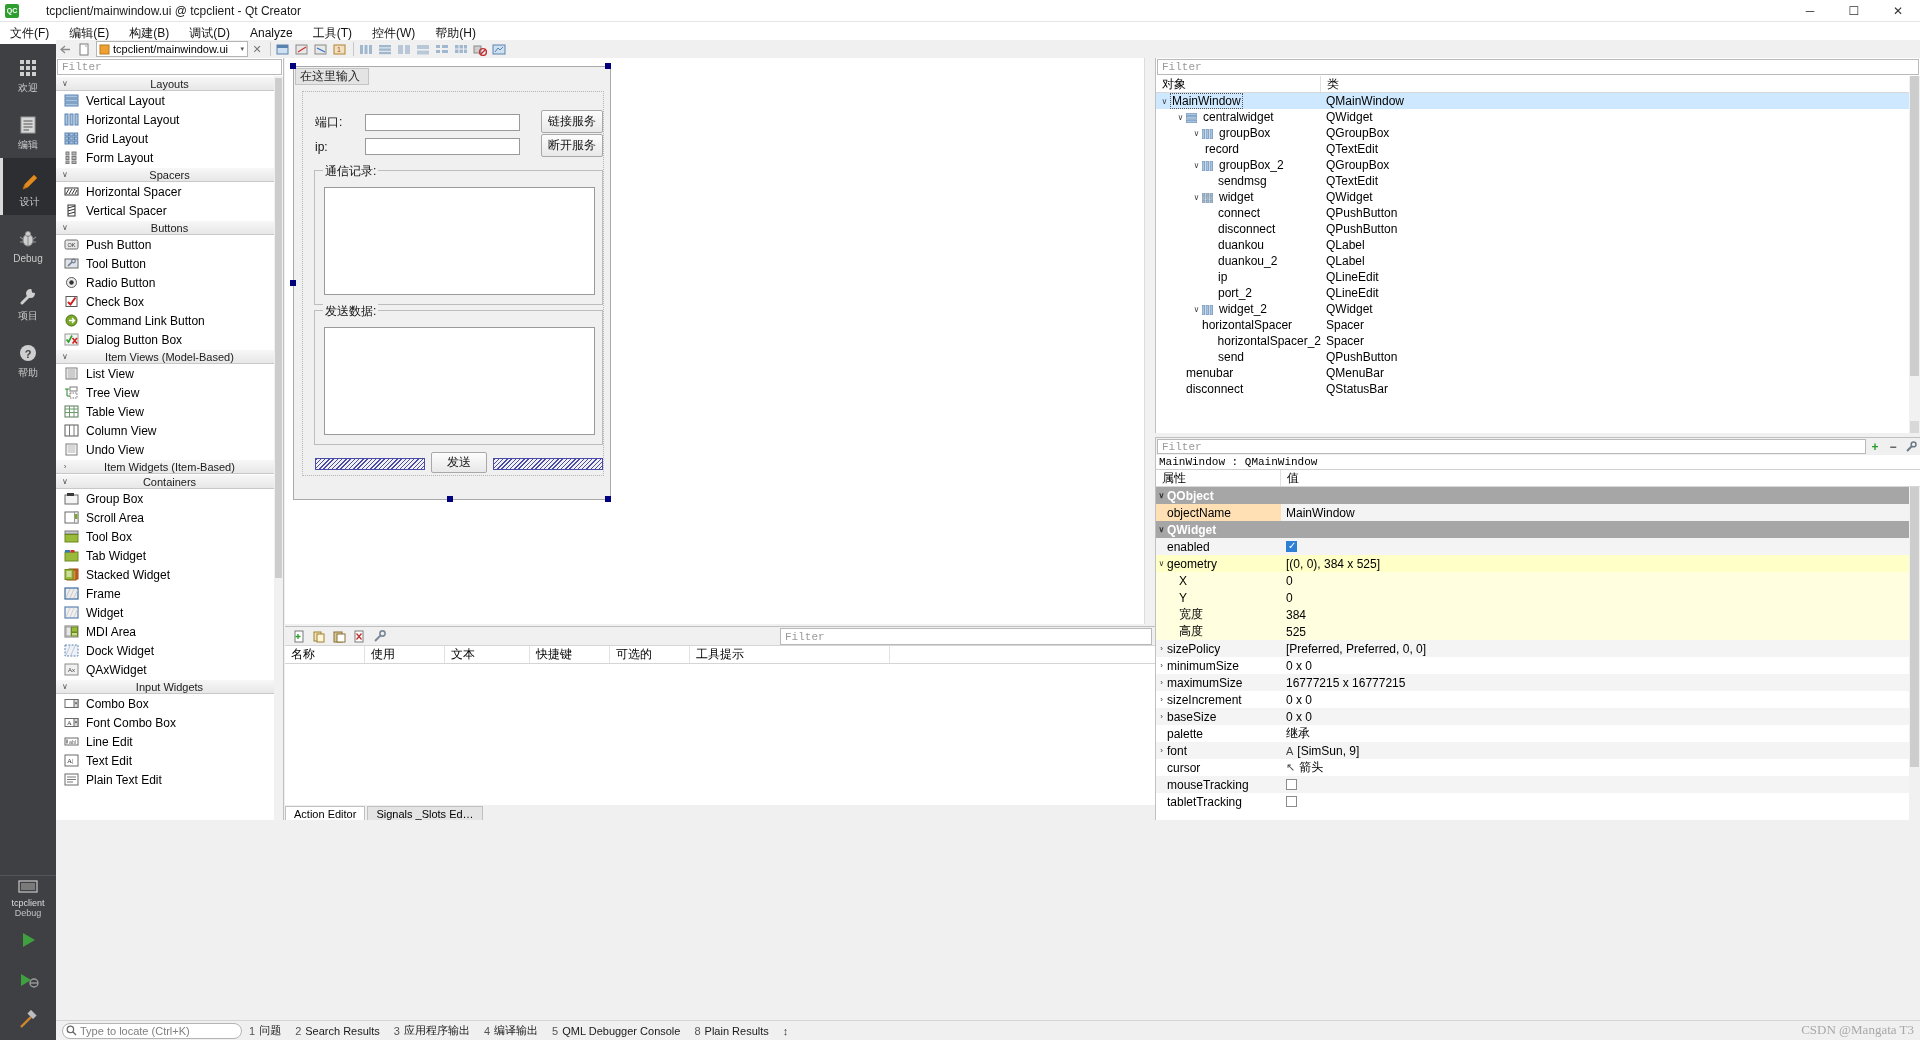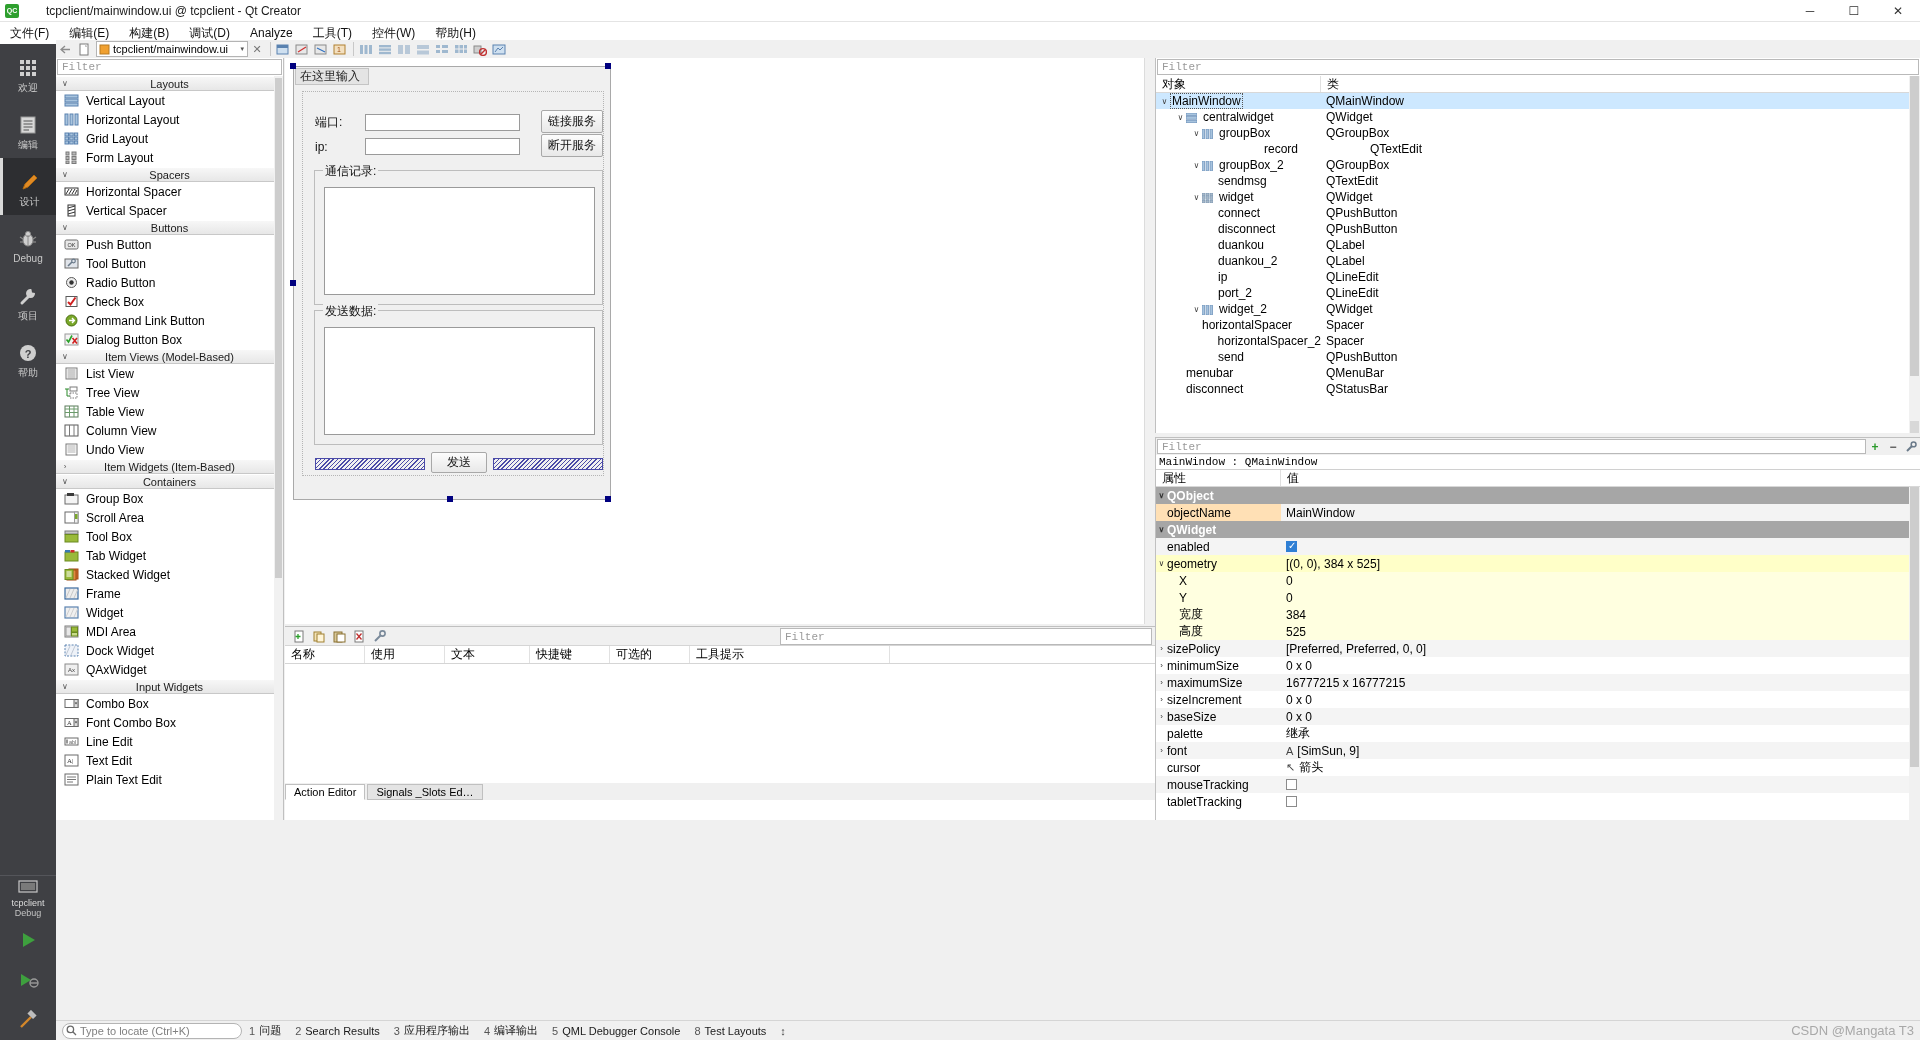--- a/index.html
+++ b/index.html
@@ -170,21 +170,21 @@
     font-family:"Liberation Mono", monospace;
   }
   .ae-head {
     height:18px; display:flex; background:#fff; border-bottom:1px solid #d5d5d5;
     font-size:12px;
   }
   .ae-head .th {
     padding-left:6px; display:flex; align-items:center; border-right:1px solid #e1e1e1;
   }
   .tabstrip {
-    position:absolute; left:285px; top:783px; width:870px; height:17px;
+    position:absolute; left:285px; top:805px; width:870px; height:17px;
     display:flex; align-items:flex-end; background:#f0f0f0;
   }
   .tab {
     height:16px; padding:0 8px; font-size:11px; display:flex; align-items:center;
     border:1px solid #c0c0c0; background:#e4e4e4; margin-right:2px;
   }
   .tab.active { background:#fff; border-bottom:1px solid #fff; }
 
   
   .objpanel {
@@ -260,21 +260,21 @@
     width:180px; height:16px; border:1px solid #b4b4b4; background:#fff;
     display:flex; align-items:center; padding-left:3px; font-size:11px; color:#808080;
     margin-left:6px; border-radius:8px;
   }
   .outbtn {
     display:flex; align-items:center; font-size:11px; padding:0 7px; height:20px; color:#1a1a1a;
   }
   .outbtn .num { color:#555; margin-right:4px; }
   .watermark {
     position:absolute; right:6px; bottom:2px; font-size:13px; color:#a8a8a8;
-    font-family:Liberation Sans, sans-serif;
+    font-family:Liberation Serif, serif;
   }
   .bottom-panelbg {
     position:absolute; left:0; top:0; width:1864px; height:200px; background:#f0f0f0;
   }
 </style>
 </head>
 <body>
 
 <div class="app">
 
@@ -1042,21 +1042,21 @@
             <span class="ticon"><svg width="11" height="10" viewBox="0 0 11 10">
                 <rect x="0" y="0" width="2.6" height="10" fill="#a8c4de" stroke="#5a82b0" stroke-width=".6"></rect>
                 <rect x="4" y="0" width="2.6" height="10" fill="#a8c4de" stroke="#5a82b0" stroke-width=".6"></rect>
                 <rect x="8" y="0" width="2.6" height="10" fill="#a8c4de" stroke="#5a82b0" stroke-width=".6"></rect>
               </svg></span>
             <span>groupBox</span>
           </div>
           <div class="ocls">QGroupBox</div>
         </div>
         <div class="obj-row">
-          <div class="oname" style="padding-left: 53px; margin-left: 44px;">
+          <div class="oname" style="padding-left: 38px;">
             <span class="twist"></span>
             <span>record</span>
           </div>
           <div class="ocls">QTextEdit</div>
         </div>
         <div class="obj-row">
           <div class="oname" style="padding-left: 35px;">
             <span class="twist">∨</span>
             <span class="ticon"><svg width="11" height="10" viewBox="0 0 11 10">
                 <rect x="0" y="0" width="2.6" height="10" fill="#a8c4de" stroke="#5a82b0" stroke-width=".6"></rect>
@@ -1413,21 +1413,21 @@
           <div class="outbtn">
             <span class="num">4</span>
             <span>编译输出</span>
           </div>
           <div class="outbtn">
             <span class="num">5</span>
             <span>QML Debugger Console</span>
           </div>
           <div class="outbtn">
             <span class="num">8</span>
-            <span>Test Layouts</span>
+            <span>Plain Results</span>
           </div>
         </div>
       <div class="outbtn" style="color:#444;">↕</div>
     </div>
     <div class="watermark">CSDN @Mangata T3</div>
   </div>
 
 </div>
 
 </body></html>

